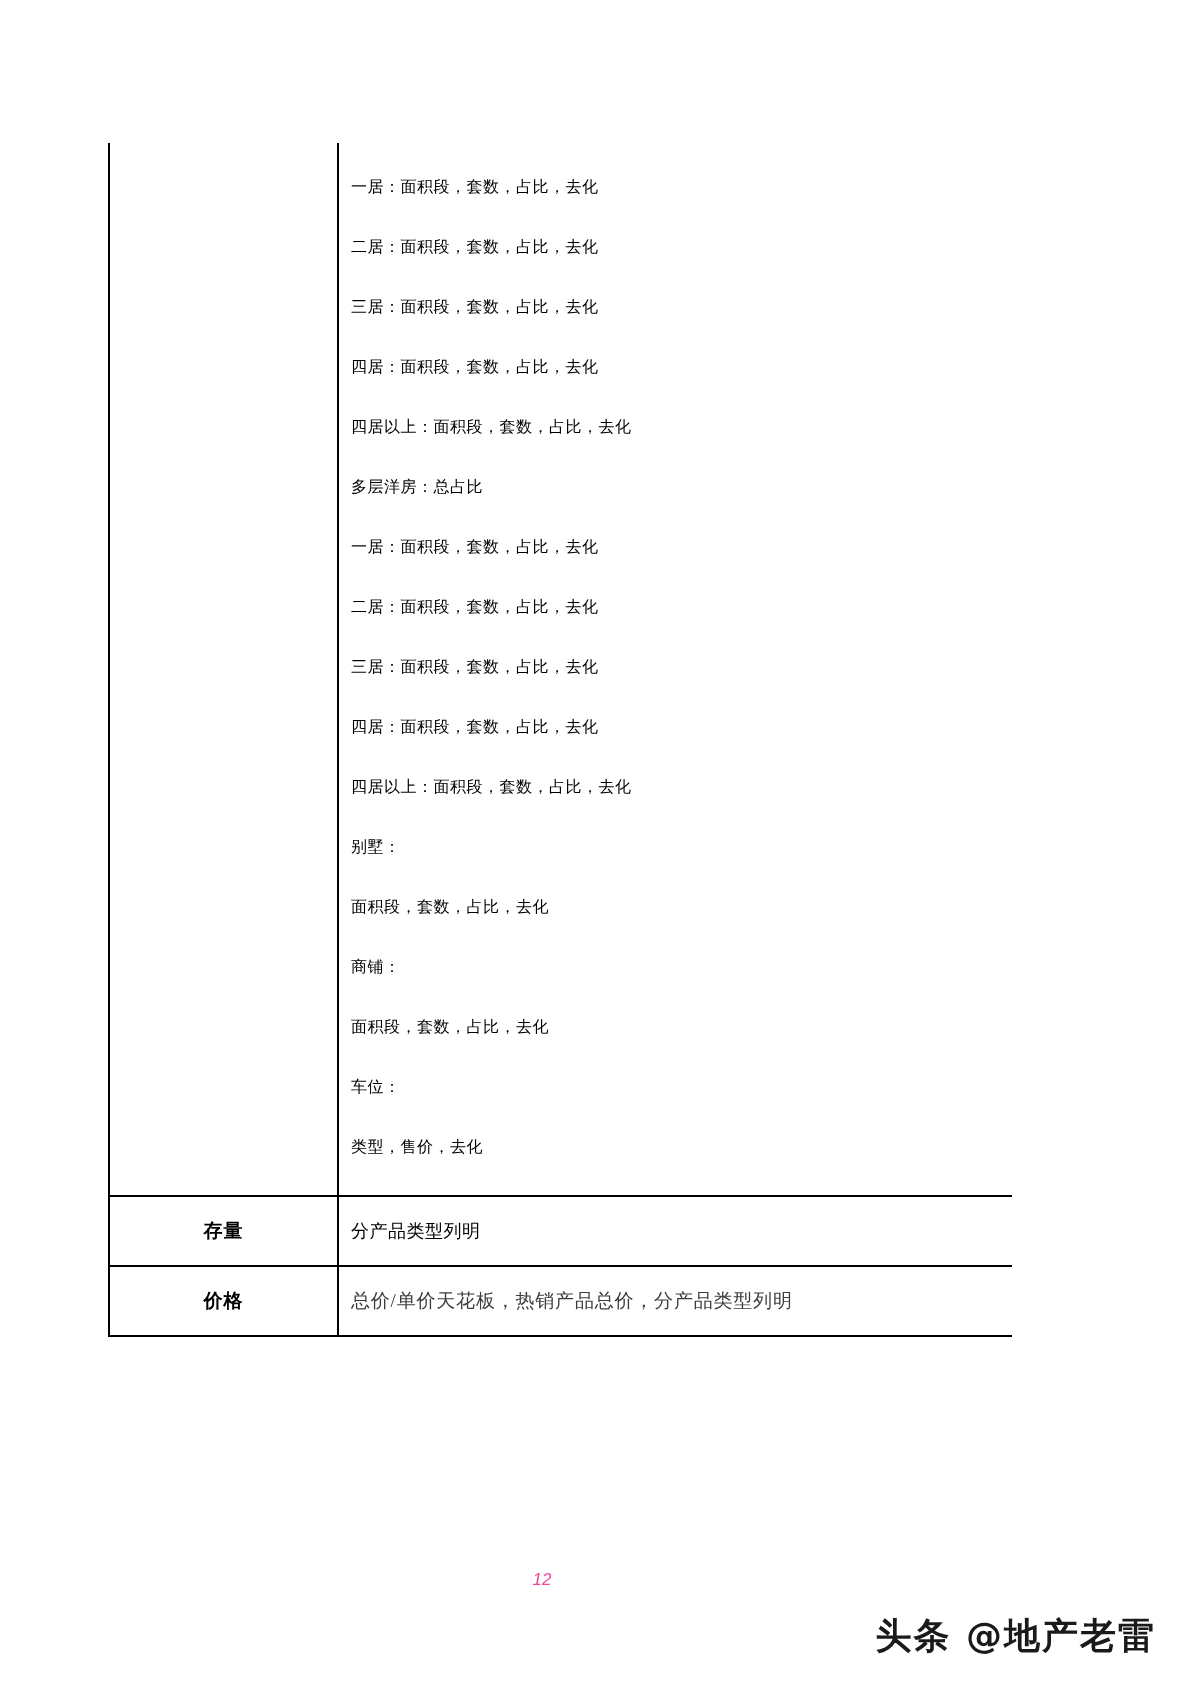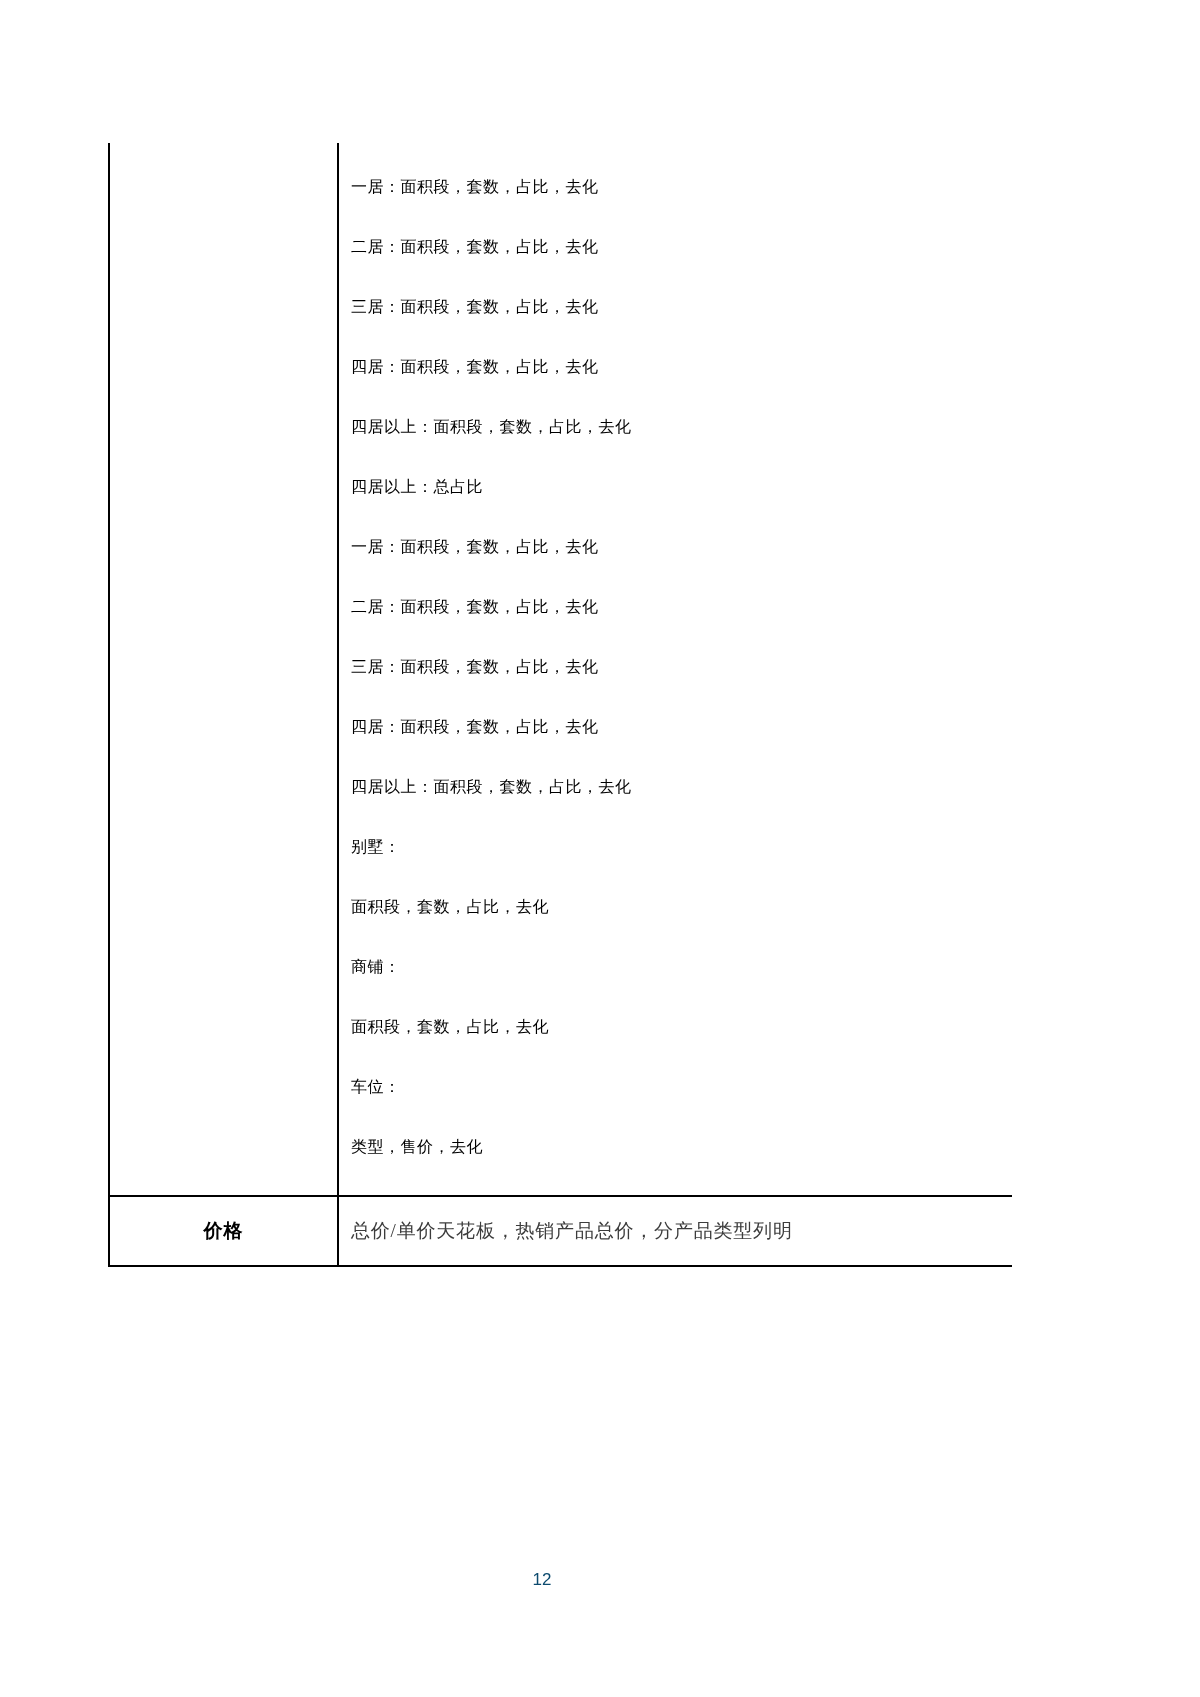--- a/index.html
+++ b/index.html
@@ -98,22 +98,23 @@
   }
 
   
   #page-number {
     position: absolute;
     left: 0;
     top: 1570px;
     width: 1084px;
     text-align: center;
     font-size: 17px;
-    color: #0c4a6e;
+    color: #ec4899;
     font-family: "Liberation Sans", "DejaVu Sans", sans-serif;
+    font-style: italic;
   }
 
   
   #watermark {
     position: absolute;
     right: 44px;
     top: 1612px;
     font-size: 36px;
     font-weight: bold;
     color: #1a1a1a;
@@ -143,46 +144,55 @@
         <td class="cell-label">
           <div class="label-inner"></div>
         </td>
         <td class="cell-content">
           <div class="spec-list">
             <div class="spec-line">一居：面积段，套数，占比，去化</div>
             <div class="spec-line">二居：面积段，套数，占比，去化</div>
             <div class="spec-line">三居：面积段，套数，占比，去化</div>
             <div class="spec-line">四居：面积段，套数，占比，去化</div>
             <div class="spec-line">四居以上：面积段，套数，占比，去化</div>
-            <div class="spec-line">四居以上：总占比</div>
+            <div class="spec-line">多层洋房：总占比</div>
             <div class="spec-line">一居：面积段，套数，占比，去化</div>
             <div class="spec-line">二居：面积段，套数，占比，去化</div>
             <div class="spec-line">三居：面积段，套数，占比，去化</div>
             <div class="spec-line">四居：面积段，套数，占比，去化</div>
             <div class="spec-line">四居以上：面积段，套数，占比，去化</div>
             <div class="spec-line">别墅：</div>
             <div class="spec-line">面积段，套数，占比，去化</div>
             <div class="spec-line">商铺：</div>
             <div class="spec-line">面积段，套数，占比，去化</div>
             <div class="spec-line">车位：</div>
             <div class="spec-line">类型，售价，去化</div>
           </div>
         </td>
       </tr>
 
+      <tr>
+        <td class="cell-label">
+          <div class="label-inner">存量</div>
+        </td>
+        <td class="cell-content">
+          <div class="content-line">分产品类型列明</div>
+        </td>
+      </tr>
 
       <tr>
         <td class="cell-label">
           <div class="label-inner">价格</div>
         </td>
         <td class="cell-content">
           <div class="content-line serif">总价/单价天花板，热销产品总价，分产品类型列明</div>
         </td>
       </tr>
 
 
     </tbody>
   </table>
 
   <div id="page-number">12</div>
 
+  <div id="watermark">头条 @地产老雷</div>
 
 </div>
 
 </body></html>

